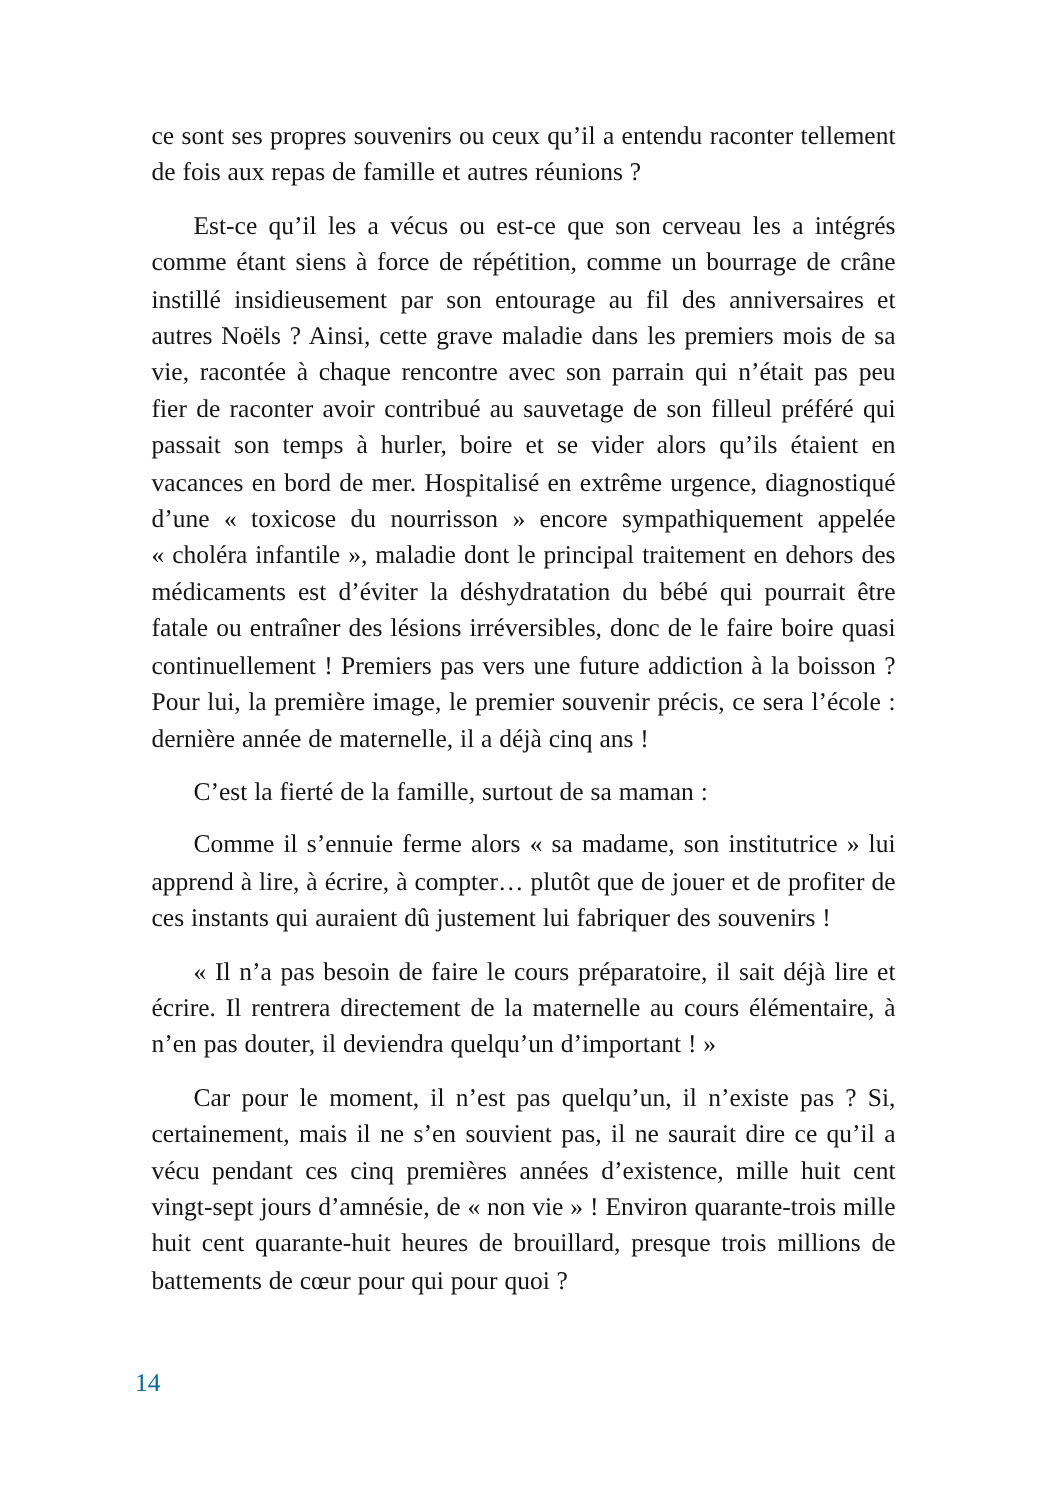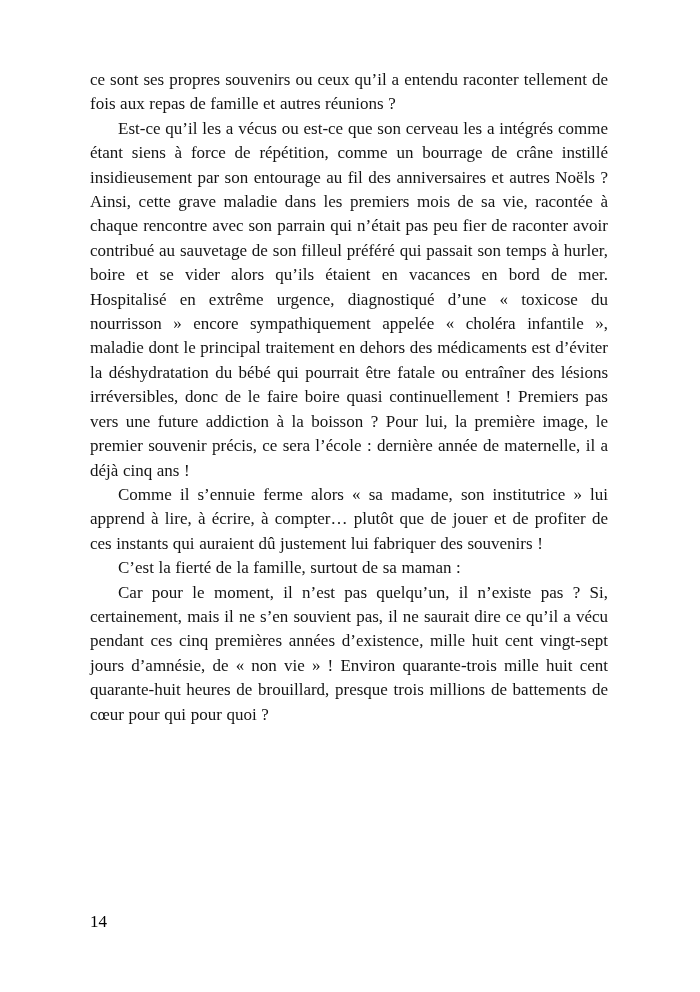--- a/index.html
+++ b/index.html
@@ -18,43 +18,44 @@
   }
   .text-block {
     position: absolute;
     left: 90px;
     top: 68px;
     width: 518px;
     font-size: 17px;
     line-height: 24.4px;
   }
   .text-block p {
-    margin: 0;
+    margin: 11px;
     padding: 0;
     text-align: justify;
     text-indent: 28px;
     word-spacing: 0.02em;
   }
   .text-block p.no-indent {
     text-indent: 0;
   }
   .page-number {
     position: absolute;
     left: 90px;
     top: 910px;
     font-size: 17px;
     line-height: 24.4px;
-    color: #000000;
+    color: #0369a1;
   }
 </style>
 </head>
 <body>
 
 <div class="book-page">
   <div class="text-block">
       <p class="no-indent">ce sont ses propres souvenirs ou ceux qu’il a entendu raconter tellement de fois aux repas de famille et autres réunions&nbsp;?</p>
       <p>Est-ce qu’il les a vécus ou est-ce que son cerveau les a intégrés comme étant siens à force de répétition, comme un bourrage de crâne instillé insidieusement par son entourage au fil des anniversaires et autres Noëls&nbsp;? Ainsi, cette grave maladie dans les premiers mois de sa vie, racontée à chaque rencontre avec son parrain qui n’était pas peu fier de raconter avoir contribué au sauvetage de son filleul préféré qui passait son temps à hurler, boire et se vider alors qu’ils étaient en vacances en bord de mer. Hospitalisé en extrême urgence, diagnostiqué d’une «&nbsp;toxicose du nourrisson&nbsp;» encore sympathiquement appelée «&nbsp;choléra infantile&nbsp;», maladie dont le principal traitement en dehors des médicaments est d’éviter la déshydratation du bébé qui pourrait être fatale ou entraîner des lésions irréversibles, donc de le faire boire quasi continuellement&nbsp;! Premiers pas vers une future addiction à la boisson&nbsp;? Pour lui, la première image, le premier souvenir précis, ce sera l’école&nbsp;: dernière année de maternelle, il a déjà cinq ans&nbsp;!</p>
+      <p>C’est la fierté de la famille, surtout de sa maman&nbsp;:</p>
       <p>Comme il s’ennuie ferme alors «&nbsp;sa madame, son institutrice&nbsp;» lui apprend à lire, à écrire, à compter… plutôt que de jouer et de profiter de ces instants qui auraient dû justement lui fabriquer des souvenirs&nbsp;!</p>
-      <p>C’est la fierté de la famille, surtout de sa maman&nbsp;:</p>
+      <p>«&nbsp;Il n’a pas besoin de faire le cours préparatoire, il sait déjà lire et écrire. Il rentrera directement de la maternelle au cours élémentaire, à n’en pas douter, il deviendra quelqu’un d’important&nbsp;!&nbsp;»</p>
       <p>Car pour le moment, il n’est pas quelqu’un, il n’existe pas&nbsp;? Si, certainement, mais il ne s’en souvient pas, il ne saurait dire ce qu’il a vécu pendant ces cinq premières années d’existence, mille huit cent vingt-sept jours d’amnésie, de «&nbsp;non vie&nbsp;»&nbsp;! Environ quarante-trois mille huit cent quarante-huit heures de brouillard, presque trois millions de battements de cœur pour qui pour quoi&nbsp;?</p>
     </div>
   <div class="page-number">14</div>
 </div>
 
 </body></html>

